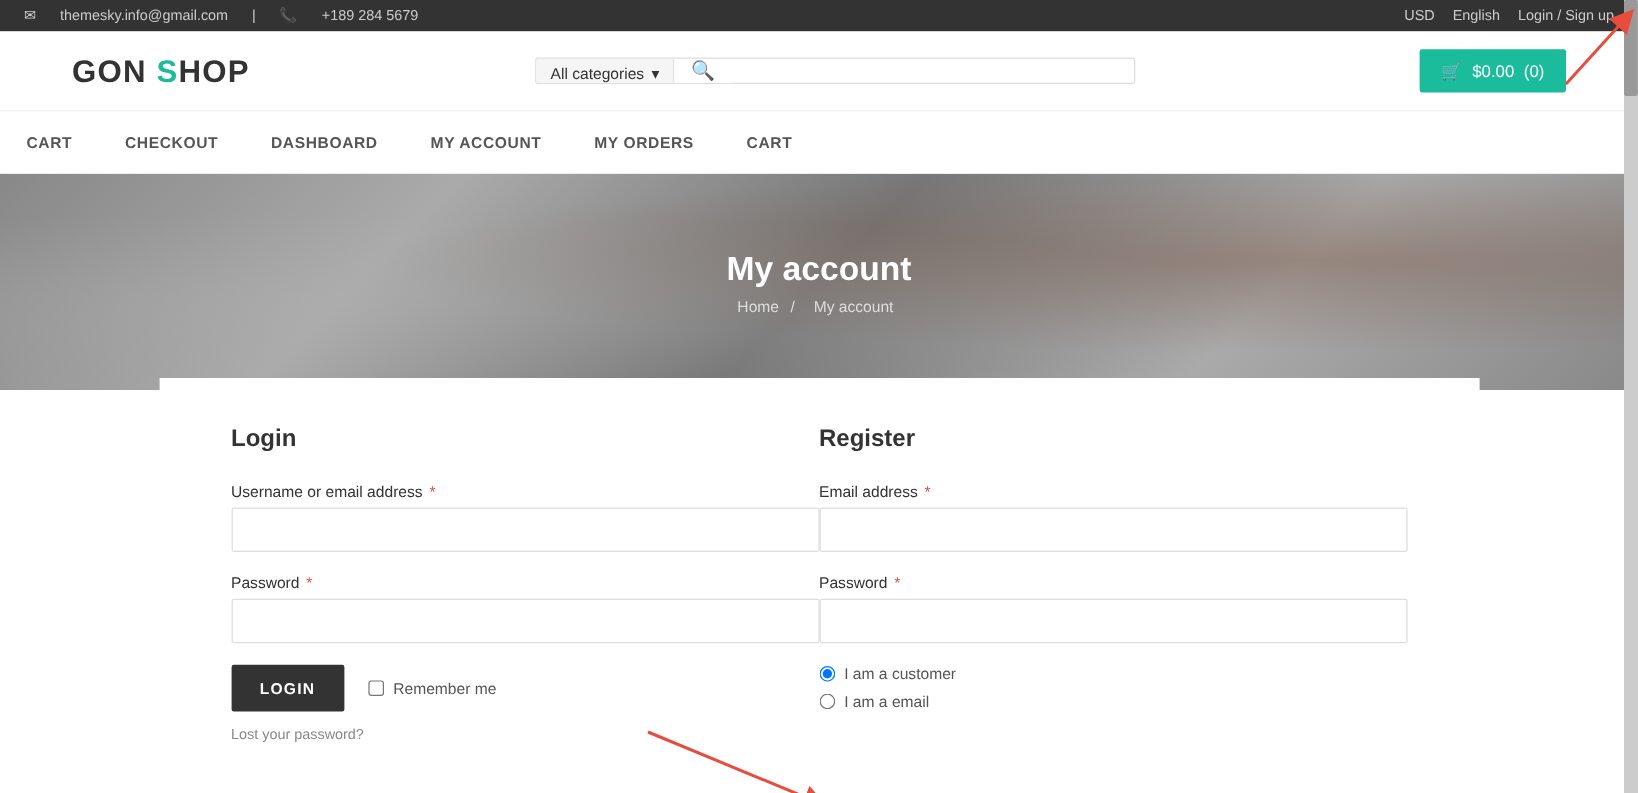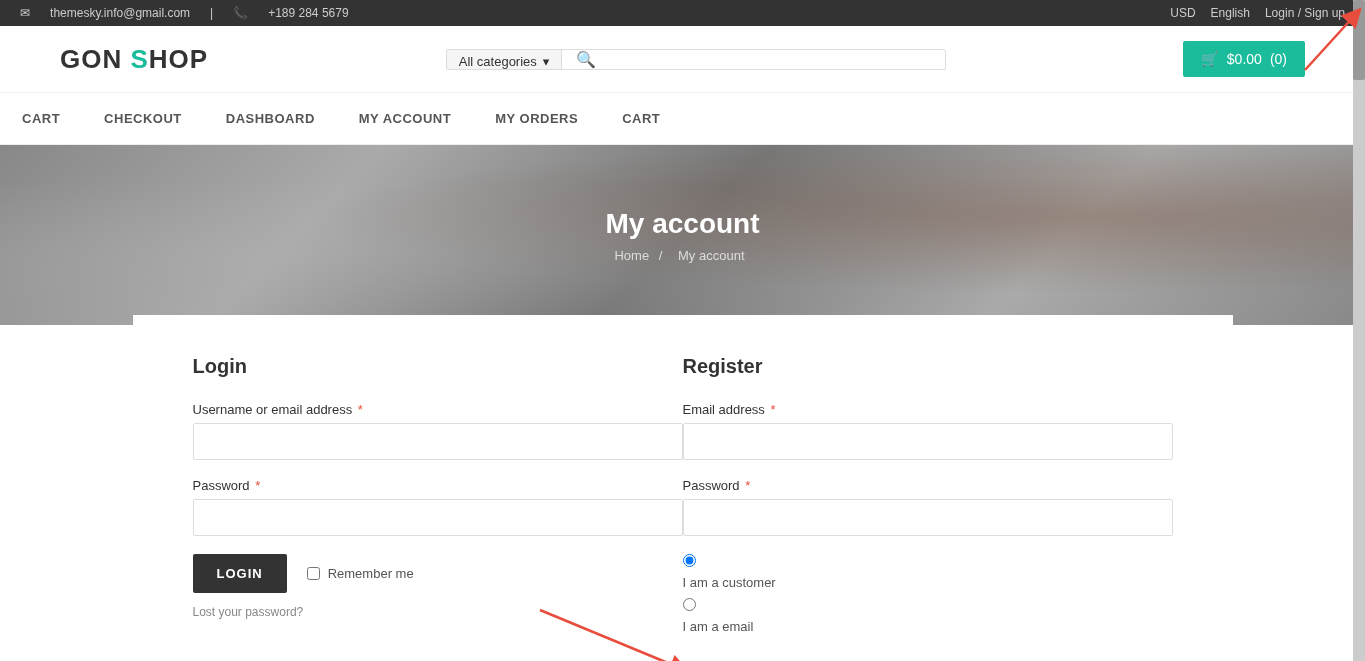--- a/index.html
+++ b/index.html
@@ -180,26 +180,25 @@
       align-items: center;
       gap: 20px;
       margin-bottom: 12px;
     }
     .lost-password { font-size: 12px; color: #888; cursor: pointer; margin-top: 8px; }
 
     
     .radio-group { margin-top: 10px; }
     .radio-option {
       display: flex;
-      align-items: flex-start;
+      align-items: center;
       gap: 8px;
       font-size: 13px;
       color: #555;
       margin-bottom: 8px;
-      flex-direction: column;
     }
 
     
     .arrow-top-right {
       position: fixed;
       top: 0;
       right: 0;
       pointer-events: none;
       z-index: 9999;
     }

